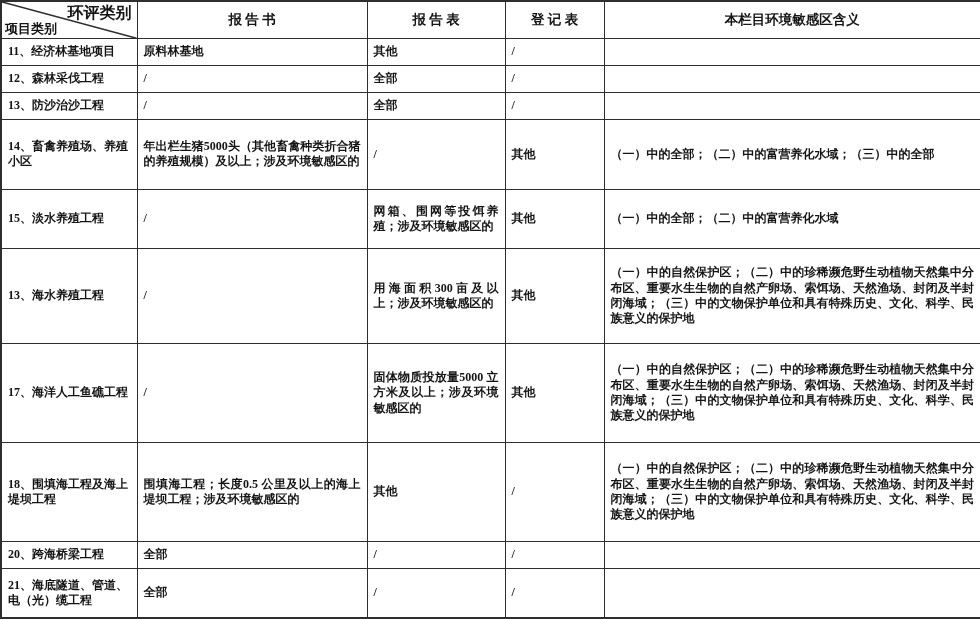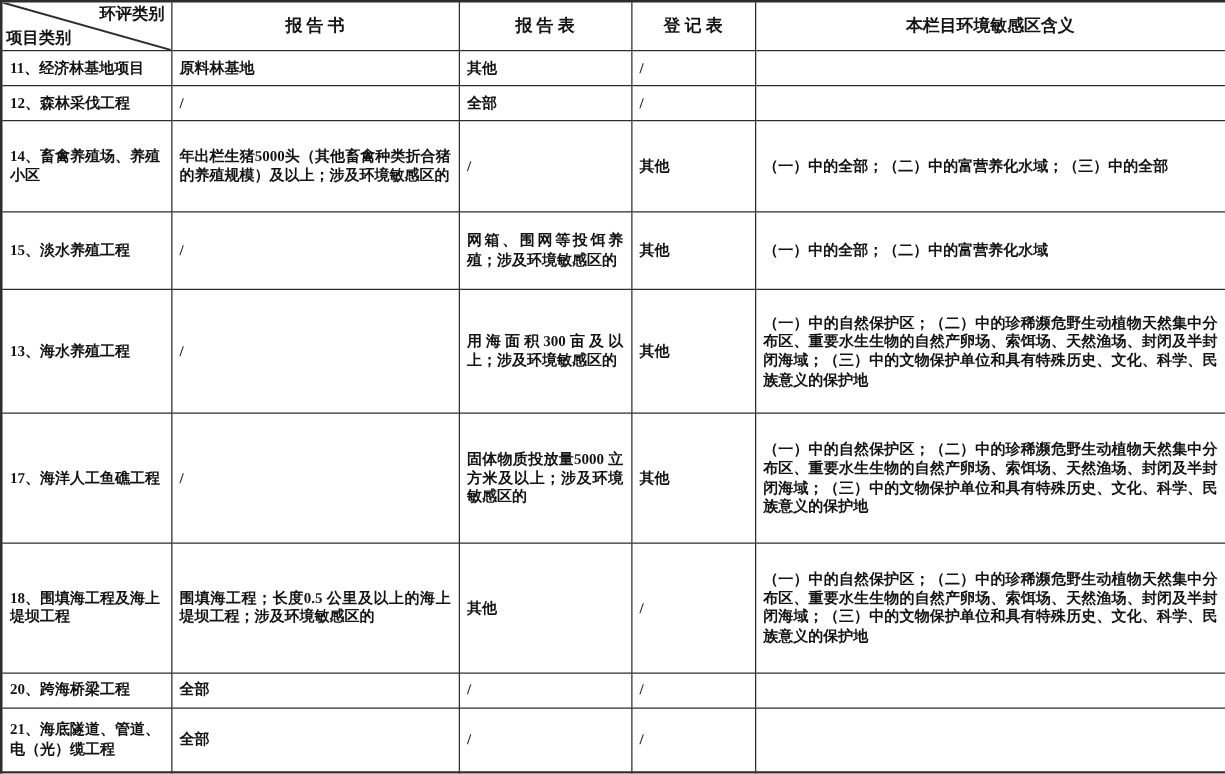--- a/index.html
+++ b/index.html
@@ -22,21 +22,21 @@
   }
   table.cls { border:2px solid #2e2e2e; }
   .hdr th { font-weight:bold; font-size:13.5px; text-align:center; }
   .c-center { }
   .c-just   { text-align:justify; }
   .cat      { text-align:left; padding-left:4px; padding-right:3px; }
   .meaning  { text-align:justify; padding-left:9px; padding-right:6px; font-size:12.5px;margin-left:22px; }
   
   .diag { position:relative; padding:0; }
   .diag svg.slash { position:absolute; left:0; top:0; width:100%; height:100%; display:block; }
-  .diag .d-top    { position:absolute; top:1px;  right:5px; font-weight:bold; font-size:13px; }
+  .diag .d-top    { position:absolute; top:1px;  right:5px; font-weight:bold; font-size:16px; }
   .diag .d-bottom { position:absolute; bottom:1px; left:3px; font-weight:bold; font-size:13px; }
   col.c1 { width:136px; } col.c2 { width:230px; } col.c3 { width:138px; }
   col.c4 { width:99px; }  col.c5 { width:377px; }
 </style>
 </head>
 <body>
 
 <div class="doc">
   <table class="cls">
     <colgroup>
@@ -71,20 +71,27 @@
     </tr>
 
     <tr style="height:25px;">
       <td class="cat">12、森林采伐工程</td>
       <td class="c-center">/</td>
       <td class="c-center">全部</td>
       <td class="c-center">/</td>
       <td class="meaning"></td>
     </tr>
 
+    <tr style="height:25px;">
+      <td class="cat">13、防沙治沙工程</td>
+      <td class="c-center">/</td>
+      <td class="c-center">全部</td>
+      <td class="c-center">/</td>
+      <td class="meaning"></td>
+    </tr>
 
     <tr style="height:65px;">
       <td class="cat">14、畜禽养殖场、养殖小区</td>
       <td class="c-just">年出栏生猪5000头（其他畜禽种类折合猪的养殖规模）及以上；涉及环境敏感区的</td>
       <td class="c-center">/</td>
       <td class="c-center">其他</td>
       <td class="meaning">（一）中的全部；（二）中的富营养化水域；（三）中的全部</td>
     </tr>
 
     <tr style="height:55px;">

